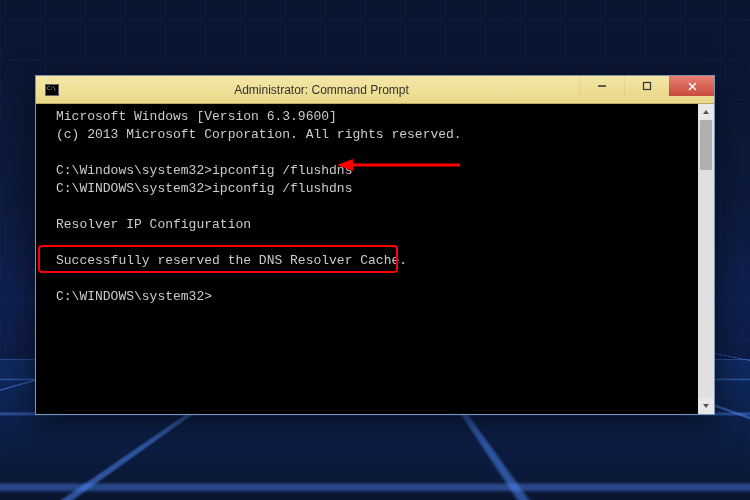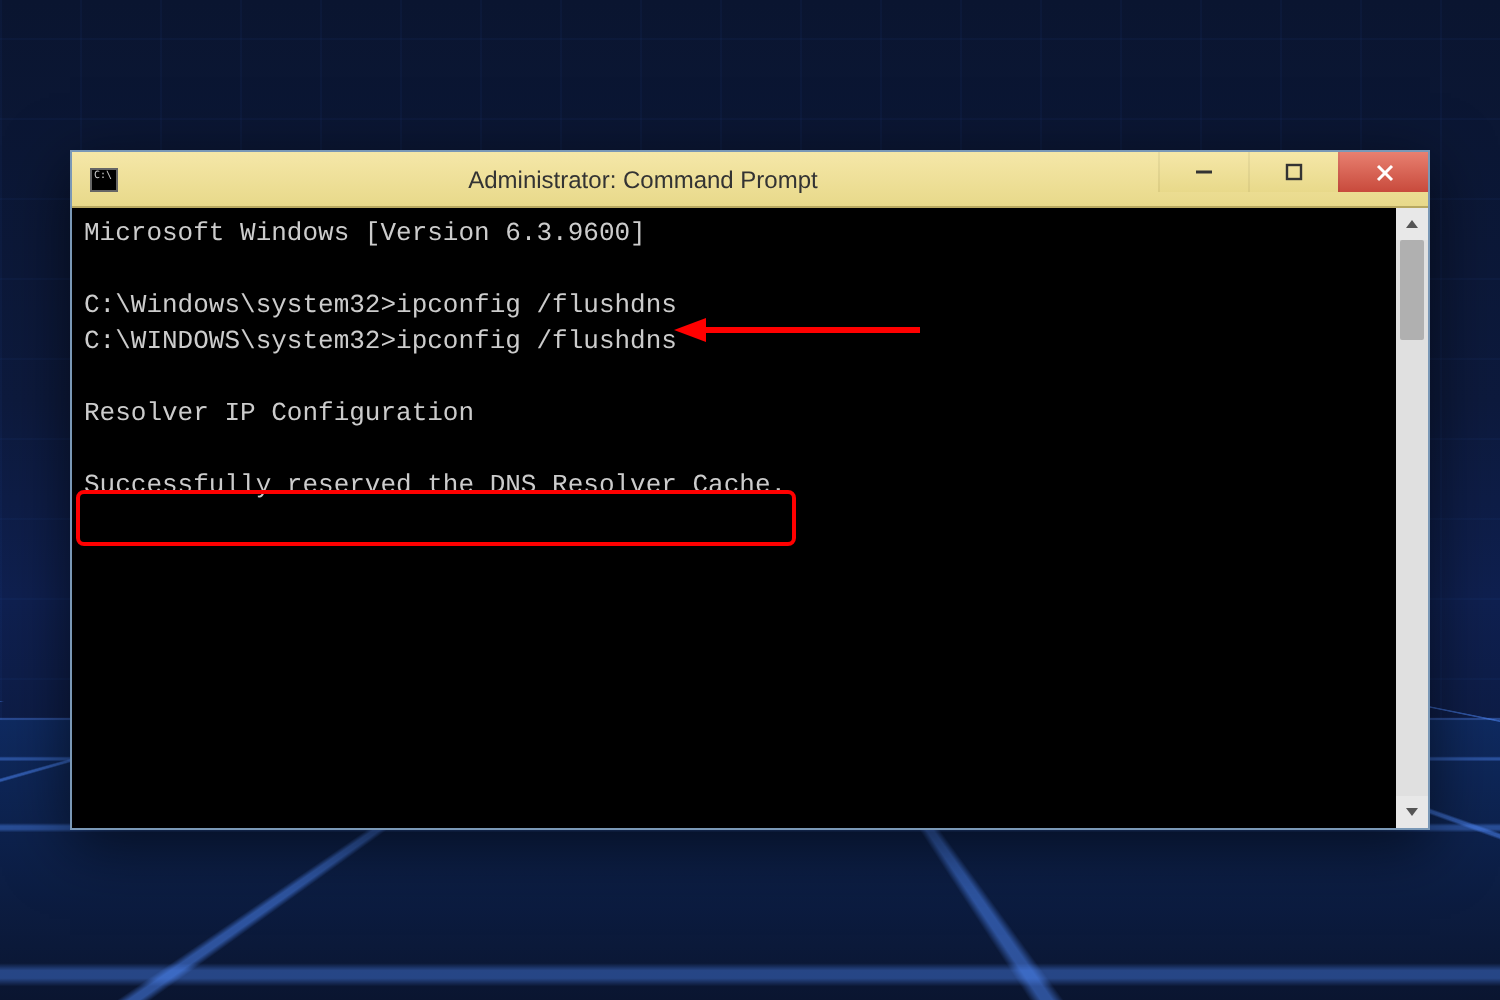--- a/index.html
+++ b/index.html
@@ -115,21 +115,21 @@
 
     .terminal {
       position: absolute;
       top: 28px;
       left: 0; right: 0; bottom: 0;
       background: #000;
       font-family: "Consolas", "Courier New", monospace;
       font-size: 13px;
       line-height: 18px;
       color: #ccc;
-      padding: 4px 6px;
+      padding: 4px 20px;
       overflow: hidden;
     }
     .terminal .line { white-space: pre; }
     .terminal .blank { height: 18px; }
 
     .scrollbar {
       position: absolute;
       top: 28px;
       right: 0;
       bottom: 0;
@@ -200,28 +200,30 @@
         <svg width="11" height="11" viewBox="0 0 11 11">
             <line x1="2" y1="2" x2="9" y2="9" stroke="#fff" stroke-width="1.5"></line>
             <line x1="9" y1="2" x2="2" y2="9" stroke="#fff" stroke-width="1.5"></line>
           </svg>
       </div>
     </div>
   </div>
 
   <div class="terminal">
     <div class="line">Microsoft Windows [Version 6.3.9600]</div>
+    <div class="line">(c) 2013 Microsoft Corporation. All rights reserved.</div>
     <div class="blank"></div>
     <div class="line">C:\Windows\system32&gt;ipconfig /flushdns</div>
     <div class="line">C:\WINDOWS\system32&gt;ipconfig /flushdns</div>
     <div class="blank"></div>
     <div class="line">Resolver IP Configuration</div>
     <div class="blank"></div>
     <div class="line">Successfully reserved the DNS Resolver Cache.</div>
     <div class="blank"></div>
+    <div class="line">C:\WINDOWS\system32&gt;</div>
   </div>
 
   <div class="scrollbar">
     <div class="scroll-btn">
       <svg width="8" height="6" viewBox="0 0 8 6">
           <path d="M4 1 L7 5 L1 5 Z" fill="#555"></path>
         </svg>
     </div>
     <div class="scroll-track">
       <div class="scroll-thumb"></div>

